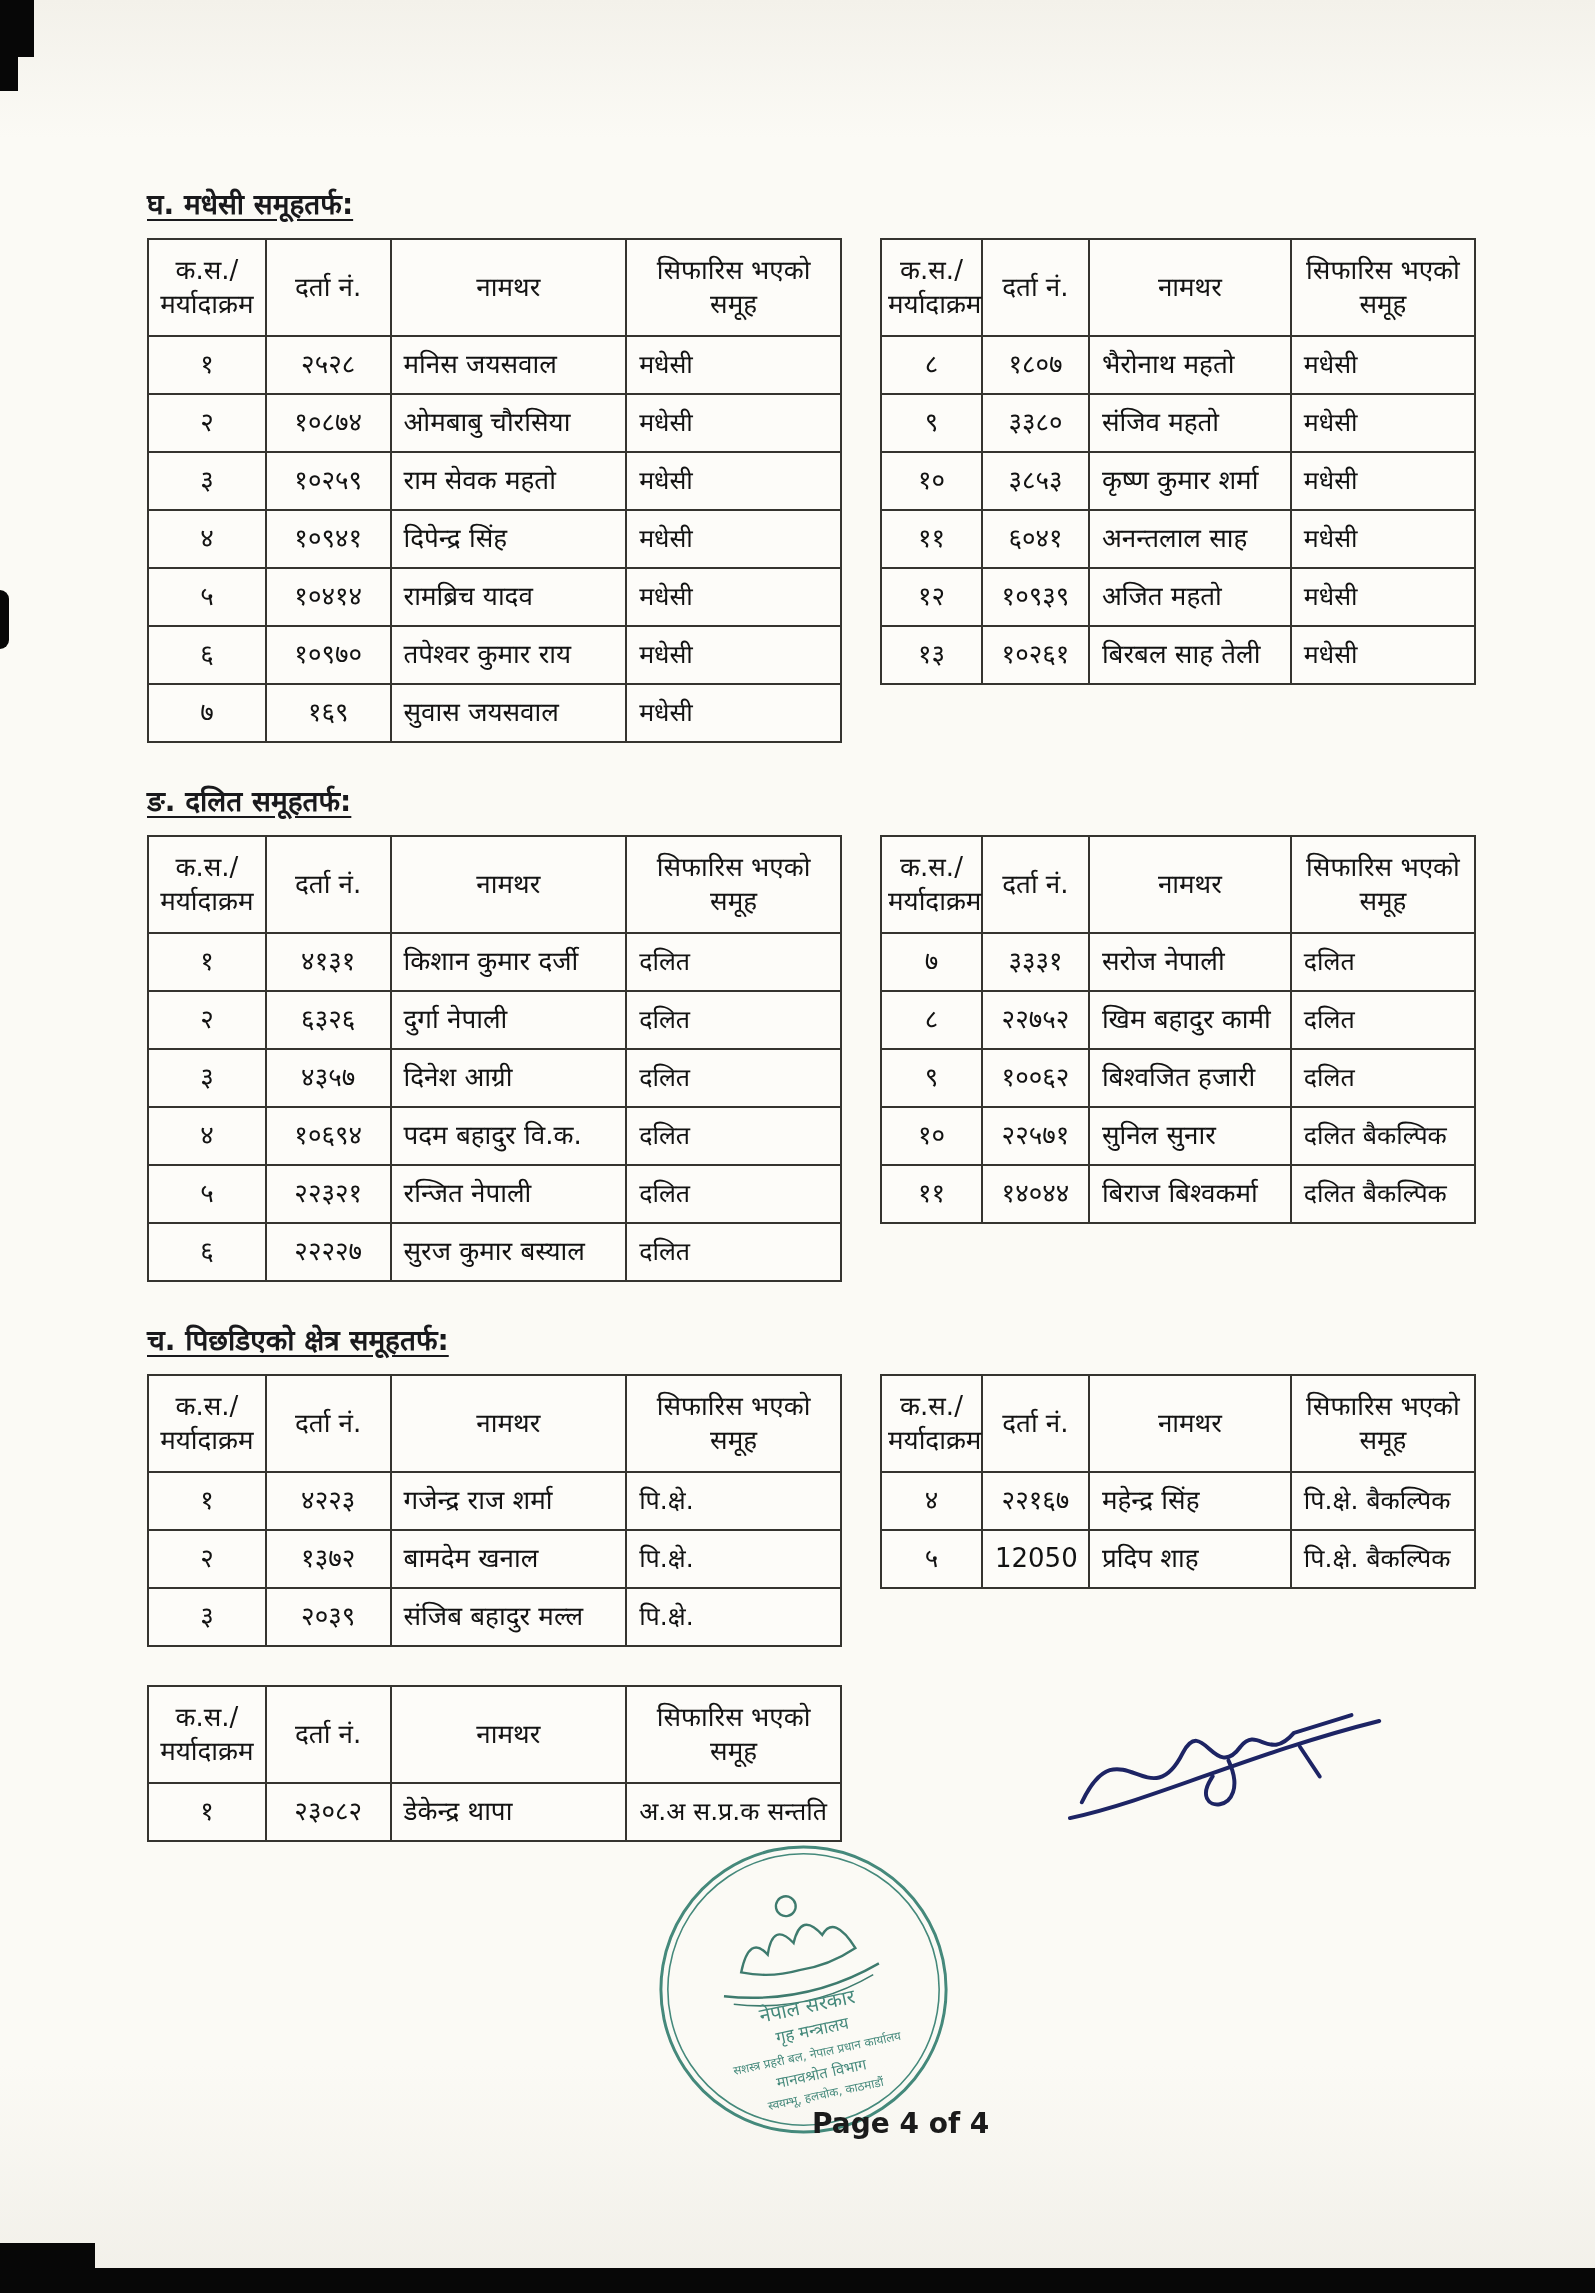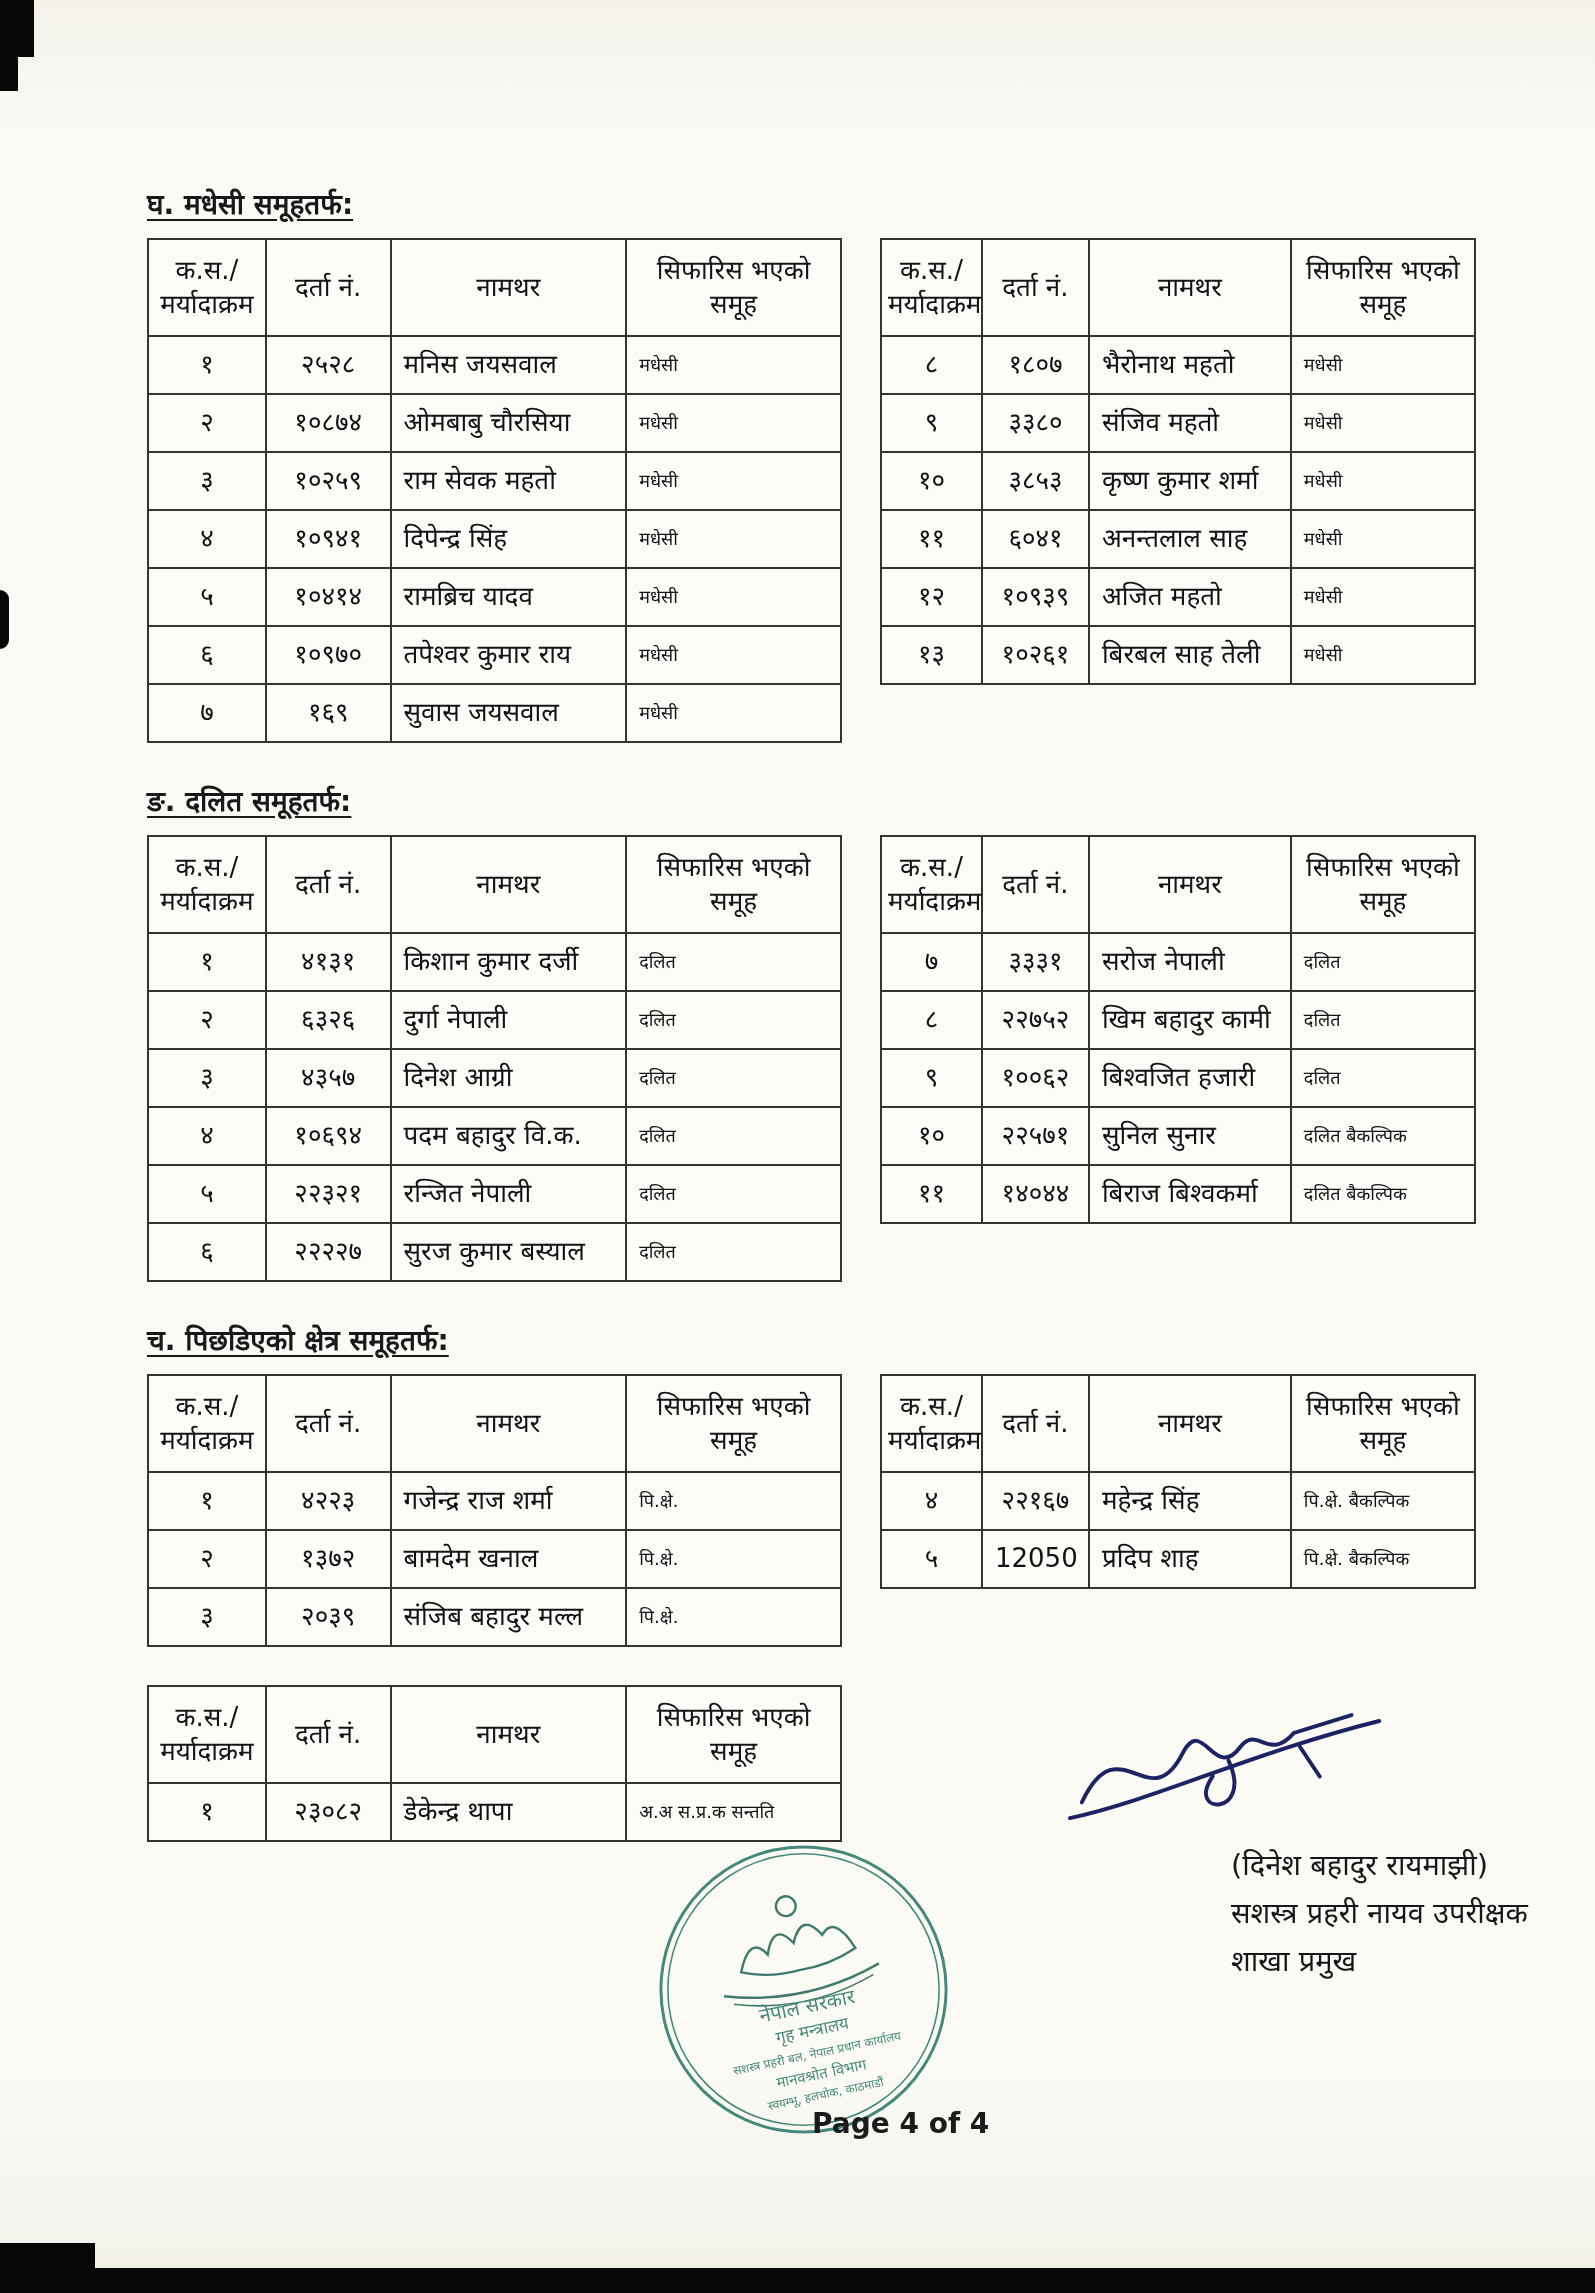--- a/index.html
+++ b/index.html
@@ -22,21 +22,21 @@
   .t-right{width:596px;}
   .w-sn{width:17%;}.w-reg{width:18%;}.w-name{width:34%;}.w-grp{width:31%;}
   th,td{border:2px solid #35342f;}
   th{
     font-size:26px;font-weight:400;text-align:center;vertical-align:middle;
     white-space:pre-line;height:87px;padding:4px 6px;line-height:1.3;color:#141414;
   }
   td{font-size:26px;padding:5px 12px;height:46px;line-height:1.2;color:#121212;vertical-align:middle;overflow:hidden;}
   td.c0,td.c1{text-align:center;}
   td.c2,td.c3{text-align:left;}
-  td.c3{font-size:18px;}
+  td.c3{font-size:25px;}
 
   .signature-svg{position:absolute;left:1064px;top:1705px;}
   .signature-text{position:absolute;left:1231px;top:1841px;font-size:29px;line-height:48px;color:#17171a;}
   .signature-text div{white-space:nowrap;}
 
   .stamp{position:absolute;left:653px;top:1839px;width:301px;height:301px;opacity:0.88;transform:rotate(-12deg);}
 
   .page-number{position:absolute;left:812px;top:2107px;font-size:28px;font-weight:700;color:#1b1b1b;}
 
   .art{position:absolute;background:#070707;}
@@ -406,25 +406,20 @@
 
   <svg class="signature-svg" width="337" height="139" viewBox="0 0 340 140">
     <g fill="none" stroke="#1d2464" stroke-width="4" stroke-linecap="round">
       <path d="M18 98 C 56 18, 86 116, 120 48 C 140 10, 152 78, 178 42 C 196 20, 206 58, 232 28 L 290 10"></path>
       <path d="M6 114 C 90 96, 190 48, 318 16"></path>
       <path d="M150 72 C 122 112, 192 112, 166 56"></path>
       <path d="M238 42 l 20 30"></path>
     </g>
   </svg>
 
-  <div class="signature-text">
-    <div>(दिनेश बहादुर रायमाझी)</div>
-    <div>सशस्त्र प्रहरी नायव उपरीक्षक</div>
-    <div>शाखा प्रमुख</div>
-  </div>
 
   <svg class="stamp" viewBox="0 0 304 304">
     <g fill="none" stroke="#2c7a6b" stroke-width="3">
       <circle cx="152" cy="152" r="144"></circle>
       <circle cx="152" cy="152" r="137" stroke-width="1.6"></circle>
     </g>
     <g fill="none" stroke="#256a5c" stroke-width="2.4">
       <path d="M94 122 Q 110 86 124 110 Q 136 78 152 104 Q 166 74 182 102 Q 198 84 212 122 Q 182 134 152 132 Q 122 134 94 122 Z"></path>
       <circle cx="152" cy="66" r="10"></circle>
       <path d="M72 142 Q 152 168 232 142"></path>

